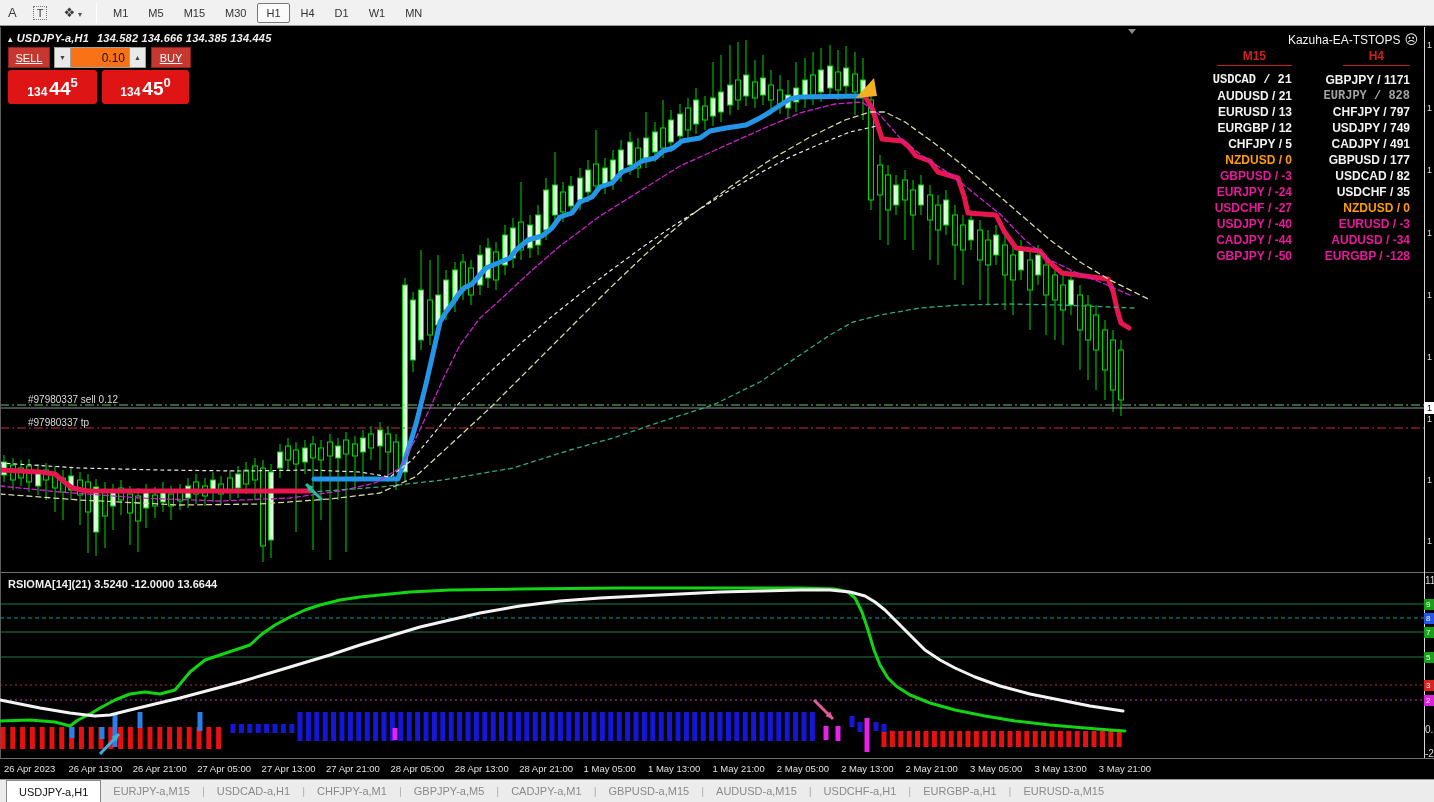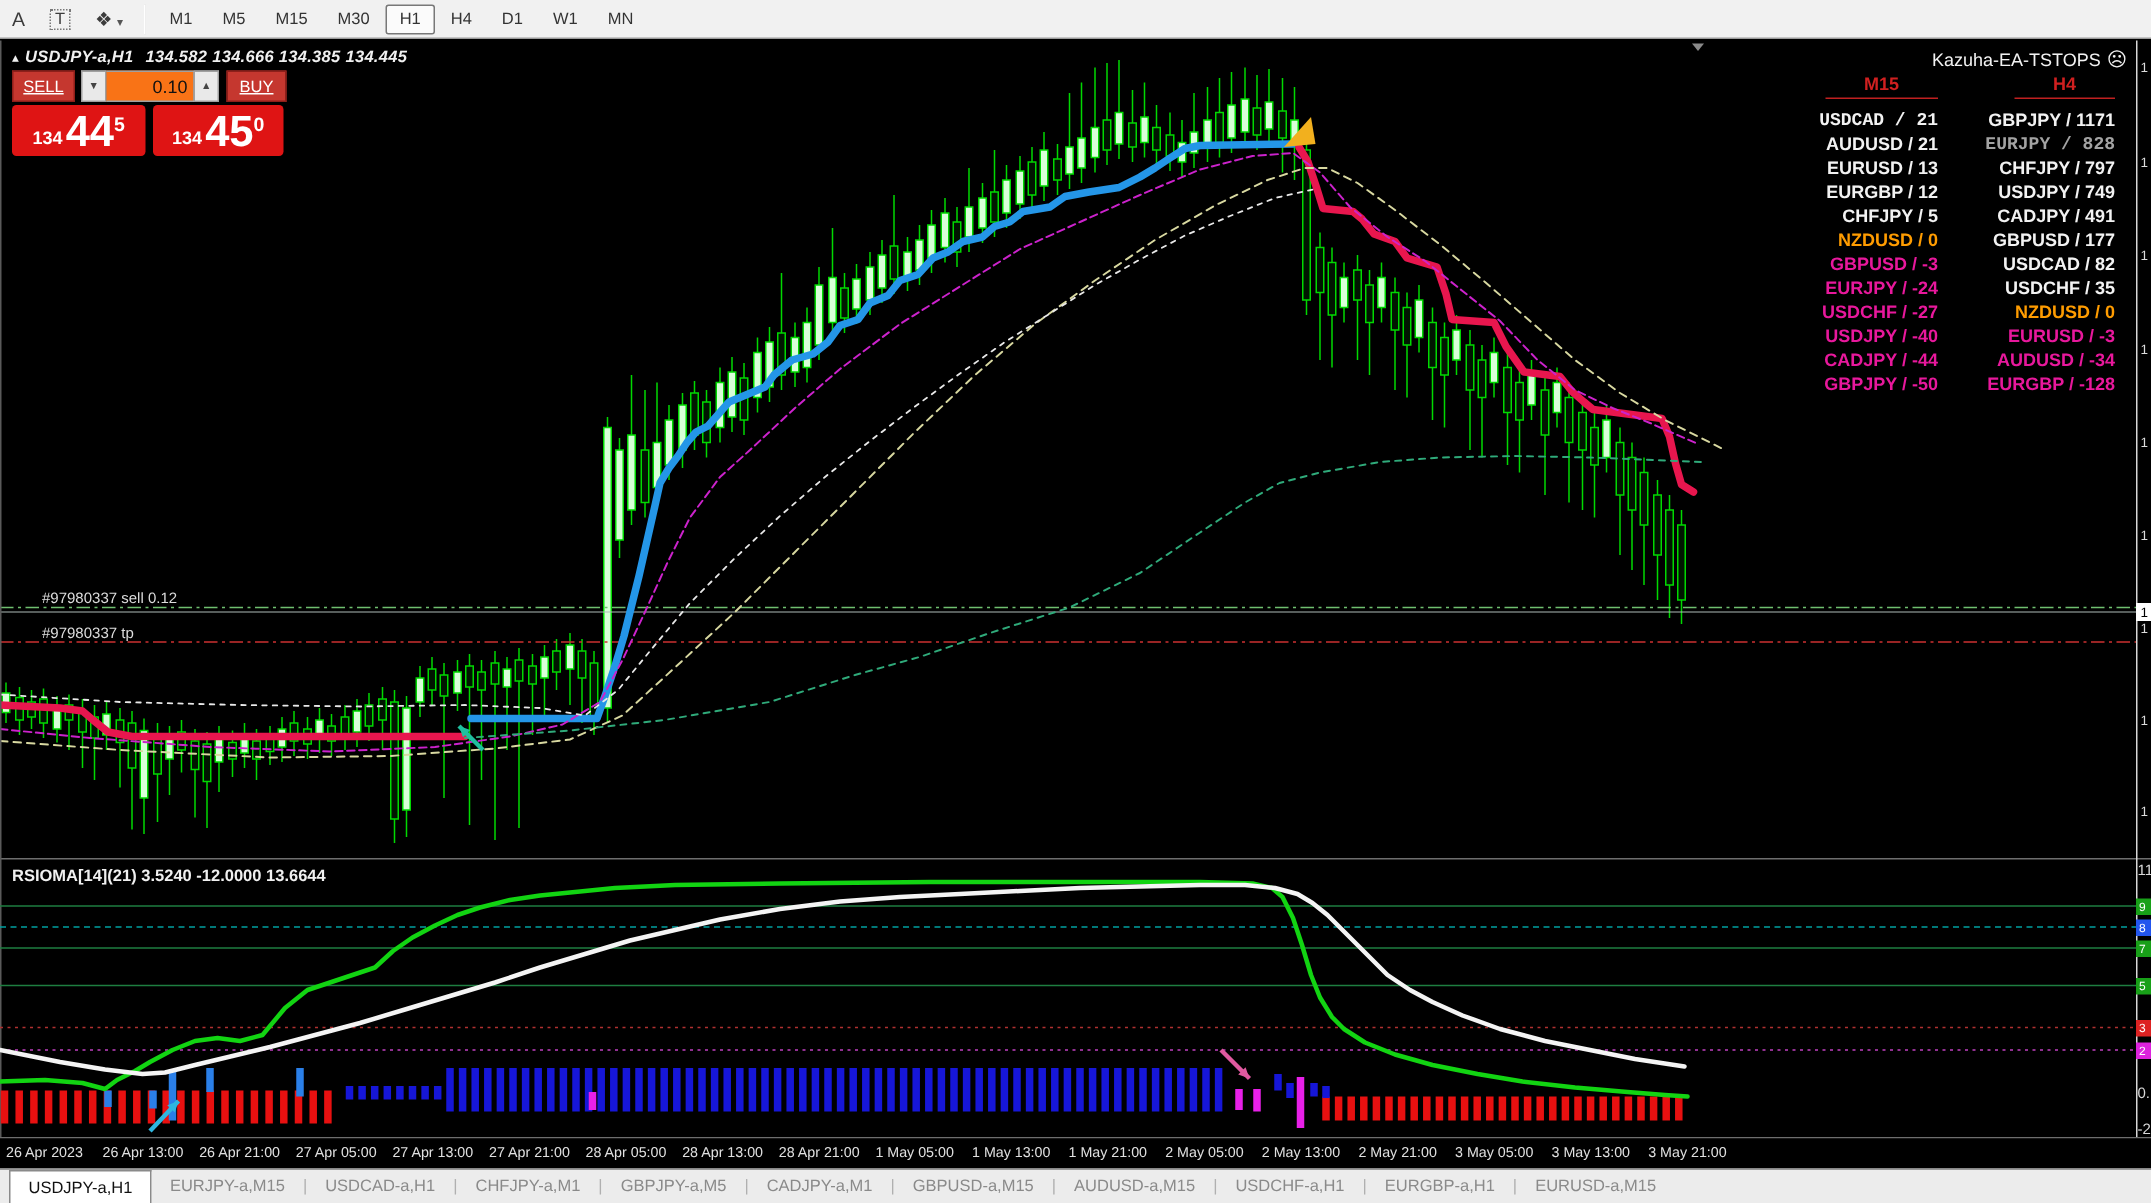--- a/index.html
+++ b/index.html
@@ -28,21 +28,21 @@
   #sell-btn{width:42px;}
   #buy-btn{width:40px;margin-left:5px;}
   .lotbtn{width:17px;background:#e9e9e9;border:1px solid #a0a0a0;color:#444;font-size:7px;display:flex;align-items:center;justify-content:center;cursor:pointer;margin-left:4px;}
   .lotbtn.up{margin-left:0;}
   #lot-input{width:58px;border:1px solid #a0a0a0;border-left:none;border-right:none;font-size:12px;text-align:right;padding-right:4px;color:#111;background:#f97316;}
   .prow{display:flex;margin-top:2px;}
   .pbox{background:#df1414;border-radius:3px;color:#fff;height:34px;display:flex;align-items:flex-end;justify-content:center;padding:0 6px 2px 6px;cursor:pointer;}
   #sell-price{width:89px;}
   #buy-price{width:87px;margin-left:5px;}
   .psm{font-size:12px;font-weight:bold;margin-right:2px;margin-bottom:3px;}
-  .pbig{font-size:29px;font-weight:bold;line-height:27px;}
+  .pbig{font-size:19px;font-weight:bold;line-height:27px;}
   .psup{font-size:13px;font-weight:bold;position:relative;top:-12px;}
   
   #ea-label{right:16px;top:32px;color:#f2f2f2;font-size:12px;}
   #ea-label .face{font-size:13px;margin-left:4px;}
   .watch-col{top:48px;font-size:12px;font-weight:bold;text-align:right;line-height:16px;}
   #watch-col0{right:142px;width:140px;}
   #watch-col1{right:24px;width:110px;}
   .watch-head{color:#d02020;border-bottom:1px solid #c02020;display:inline-block;text-align:center;margin-bottom:6px;padding:0 26px 1px 26px;}
   .watch-row{white-space:nowrap;}
   

